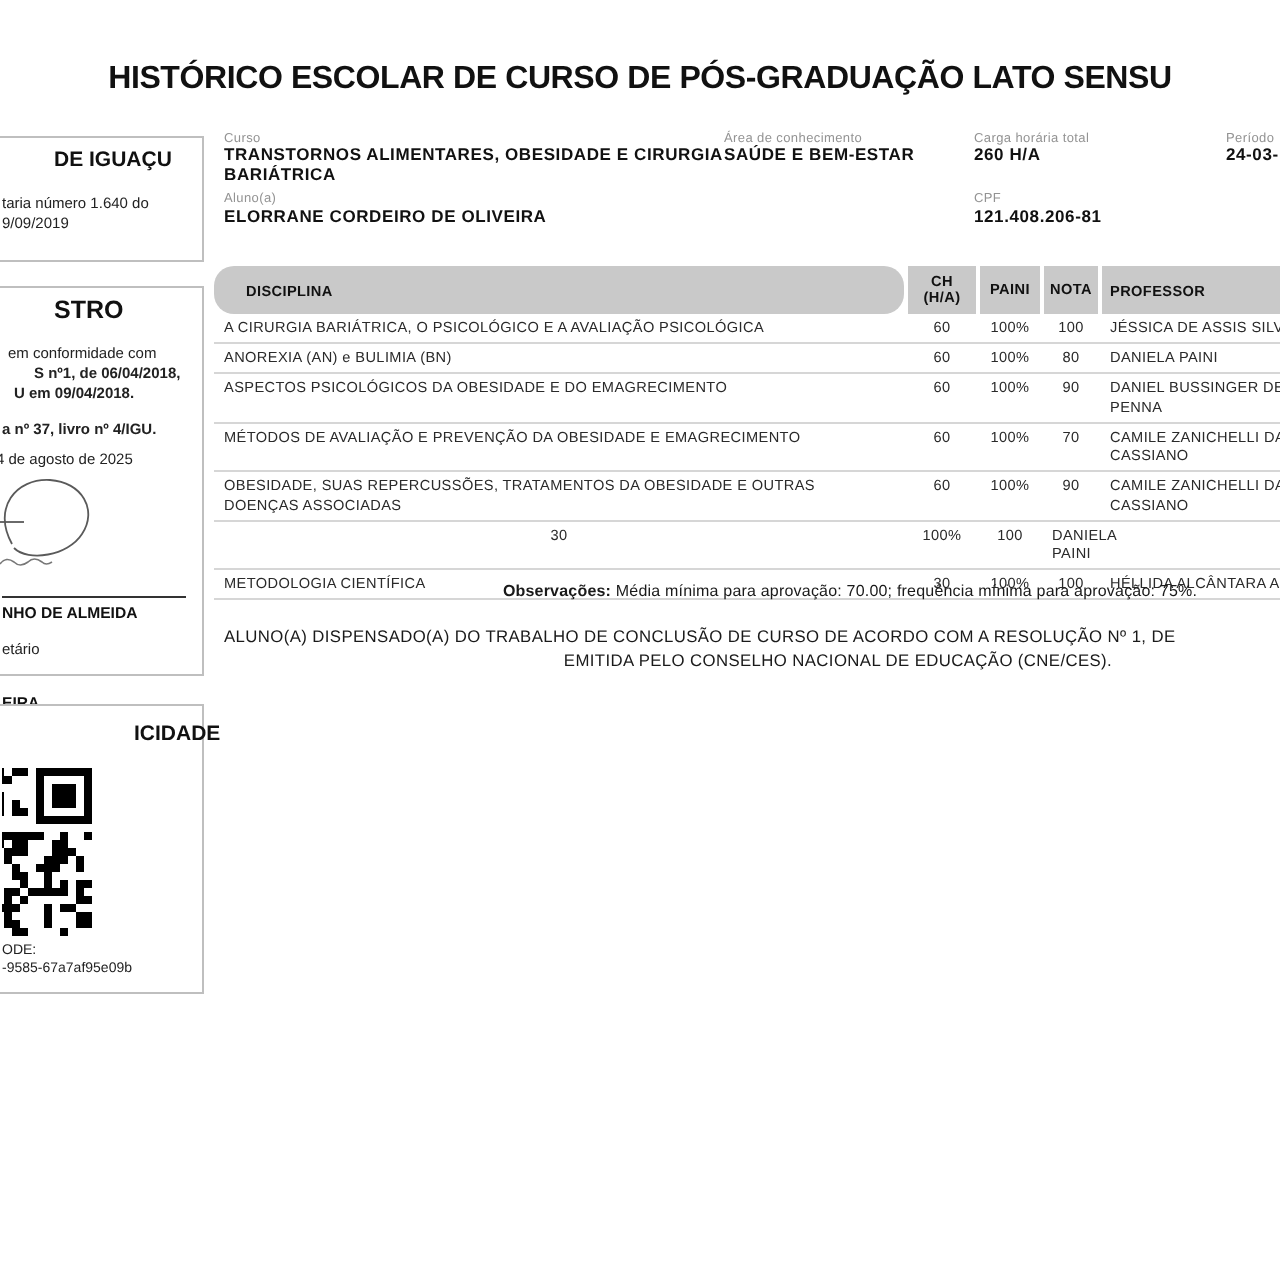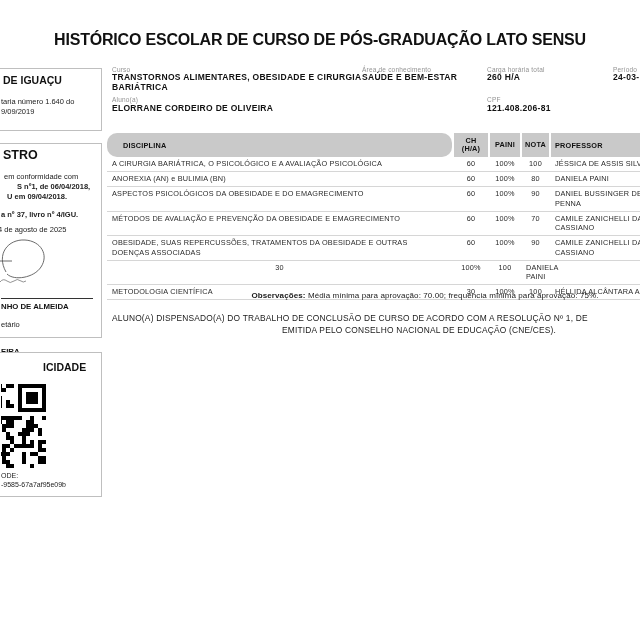--- a/index.html
+++ b/index.html
@@ -27,21 +27,21 @@
   
   .side-box {
     left: -10px; width: 112px;
     border: 1px solid #bfbfbf;
     background: #fff;
   }
   .box-institution { top: 68px;  height: 63px; }
   .box-registry    { top: 143px; height: 195px; }
   .box-auth        { top: 352px; height: 145px; }
 
-  .side-heading { font-weight: bold; color: #111; white-space: nowrap; }
+  .side-heading { font-weight: bold; color: #111; white-space: nowrap; margin-left: 24px; }
   .side-text { font-size: 7.5px; color: #222; white-space: nowrap; line-height: 10px; }
   .semibold { font-weight: bold; }
 
   .sig-line { border-top: 1.5px solid #333; width: 92px; height: 0; }
   .signer { font-size: 7.8px; font-weight: bold; white-space: nowrap; color: #111; }
 
   .qr-clip { overflow: hidden; width: 46px; height: 84px; position: absolute; }
   .qr-clip svg { position: absolute; left: -39px; top: 0; }
 
   

